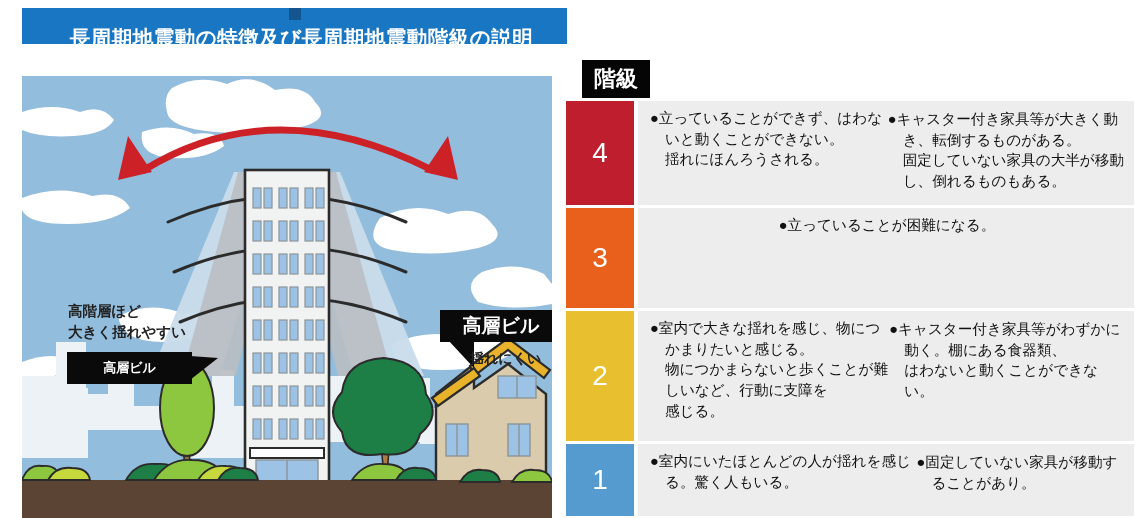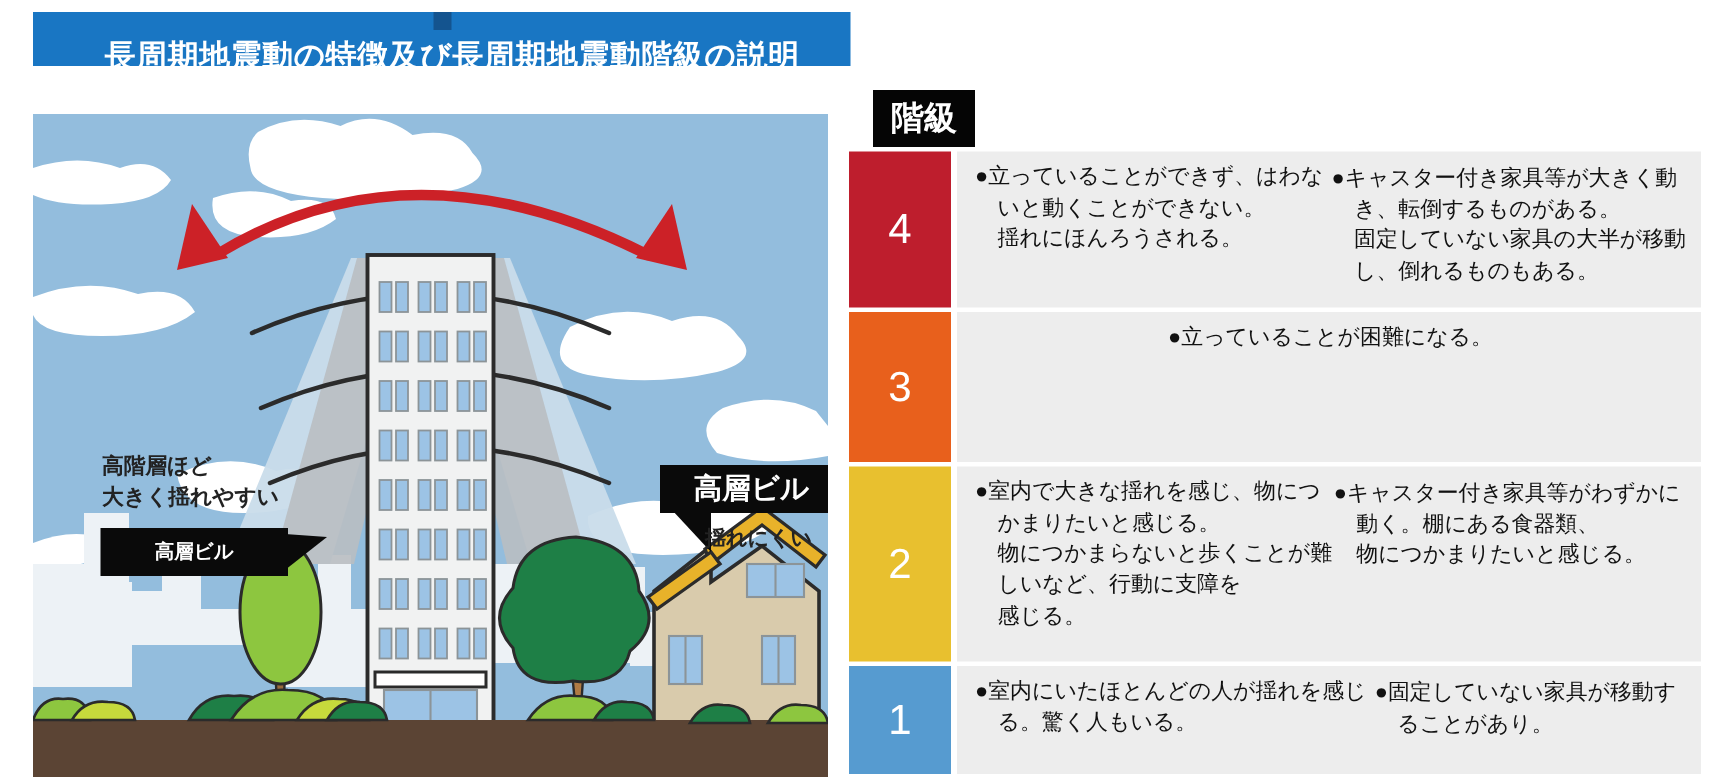--- a/index.html
+++ b/index.html
@@ -297,21 +297,21 @@
         <div class="trow" style="height: 100px;">
           <div class="cls-cell" style="background: rgb(232, 96, 28);">3</div>
           <div class="desc-cell">
             <div class="bullet-line">●立っていることが困難になる。</div>
           </div>
         </div>
         <div class="trow" style="height: 130px;">
           <div class="cls-cell" style="background: rgb(232, 192, 47);">2</div>
           <div class="desc-cell">
             <div class="bullet-line">●室内で大きな揺れを感じ、物につかまりたいと感じる。<span class="cont">物につかまらないと歩くことが難しいなど、行動に支障を</span><span class="cont">感じる。</span></div>
-            <div class="bullet-line">●キャスター付き家具等がわずかに動く。棚にある食器類、<span class="cont">物につかまりたいと感じる。</span></div>
+            <div class="bullet-line">●キャスター付き家具等がわずかに動く。棚にある食器類、<span class="cont">はわないと動くことができない。</span></div>
           </div>
         </div>
         <div class="trow" style="height: 72px;">
           <div class="cls-cell" style="background: rgb(86, 155, 208);">1</div>
           <div class="desc-cell">
             <div class="bullet-line">●室内にいたほとんどの人が揺れを感じる。驚く人もいる。</div>
             <div class="bullet-line">●固定していない家具が移動することがあり。</div>
           </div>
         </div>
       </div>

